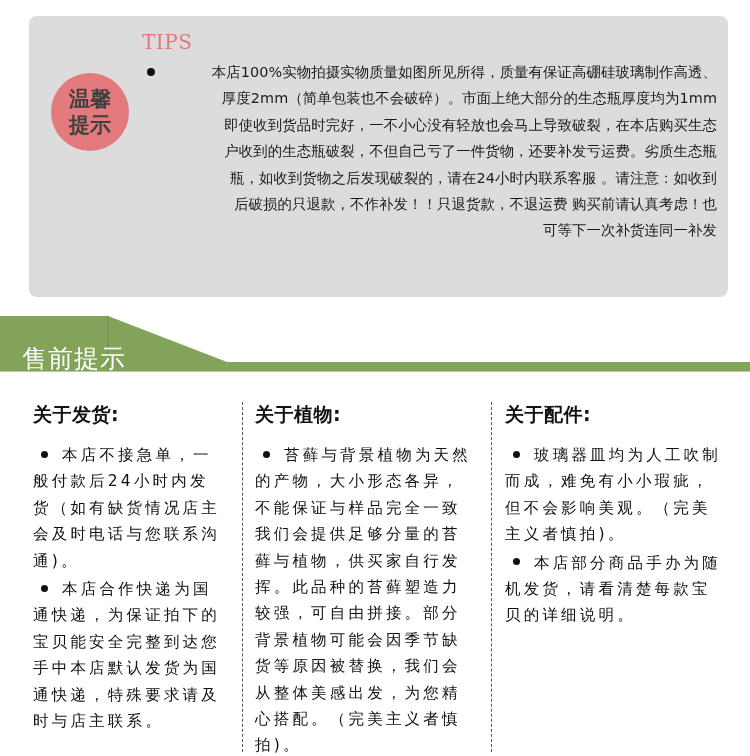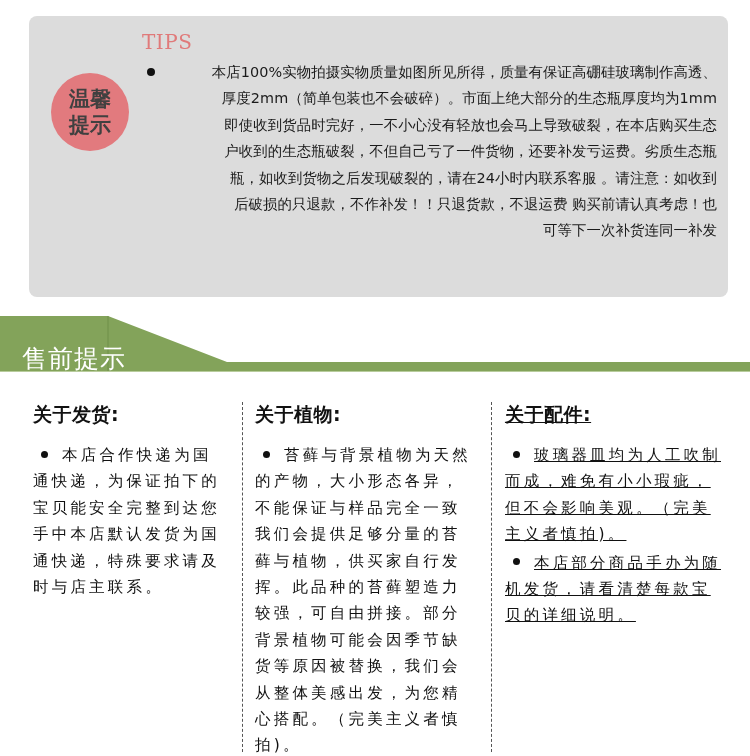--- a/index.html
+++ b/index.html
@@ -19,21 +19,21 @@
                color: #1a1a1a; letter-spacing: 0.1px; }
   .tips-text div { white-space: nowrap; text-align: right; }
 
   .banner { position: absolute; left: 0; top: 316px; width: 750px; height: 56px; }
   .banner svg { position: absolute; left: 0; top: 0; }
   .banner-title { position: absolute; left: 22px; top: 326px; color: #fff; font-size: 25px; letter-spacing: 1px; margin-top: 16px; }
 
   .col { position: absolute; top: 400px; }
   .col-1 { left: 33px; width: 190px; }
   .col-2 { left: 255px; width: 220px; }
-  .col-3 { left: 505px; width: 220px; text-decoration: underline; }
+  .col-3 { left: 505px; width: 220px; }
   .divider { position: absolute; top: 402px; height: 350px; border-left: 1px dashed #555; }
   .divider-1 { left: 242px; }
   .divider-2 { left: 491px; }
 
   .col-heading { font-size: 19px; font-weight: bold; line-height: 28px; margin-bottom: 14px; letter-spacing: 0.5px; }
   .para { font-size: 15.5px; line-height: 26.4px; letter-spacing: 3.2px; color: #111; margin-bottom: 2px; }
   .para .dot { display: inline-block; width: 7px; height: 7px; border-radius: 50%; background: #111;
                margin: 0 14px 3px 8px; vertical-align: middle; }
 </style>
 </head>
@@ -63,20 +63,21 @@
     <rect x="0" y="55" width="750" height="1" fill="#b8cc9c"></rect>
   </svg>
 </div>
 <div class="banner-title">售前提示</div>
 
 <div class="divider divider-1"></div>
 <div class="divider divider-2"></div>
 
 <div class="col col-1">
   <div class="col-heading">关于发货:</div>
+  <div class="para"><span class="dot"></span><span>本店不接急单，一般付款后24小时内发货（如有缺货情况店主会及时电话与您联系沟通)。</span></div>
   <div class="para"><span class="dot"></span><span>本店合作快递为国通快递，为保证拍下的宝贝能安全完整到达您手中本店默认发货为国通快递，特殊要求请及时与店主联系。</span></div>
 </div>
 
 <div class="col col-2">
   <div class="col-heading">关于植物:</div>
   <div class="para"><span class="dot"></span><span>苔藓与背景植物为天然的产物，大小形态各异，不能保证与样品完全一致我们会提供足够分量的苔藓与植物，供买家自行发挥。此品种的苔藓塑造力较强，可自由拼接。部分背景植物可能会因季节缺货等原因被替换，我们会从整体美感出发，为您精心搭配。（完美主义者慎拍)。</span></div>
 </div>
 
 <div class="col col-3">
   <div class="col-heading">关于配件:</div>

